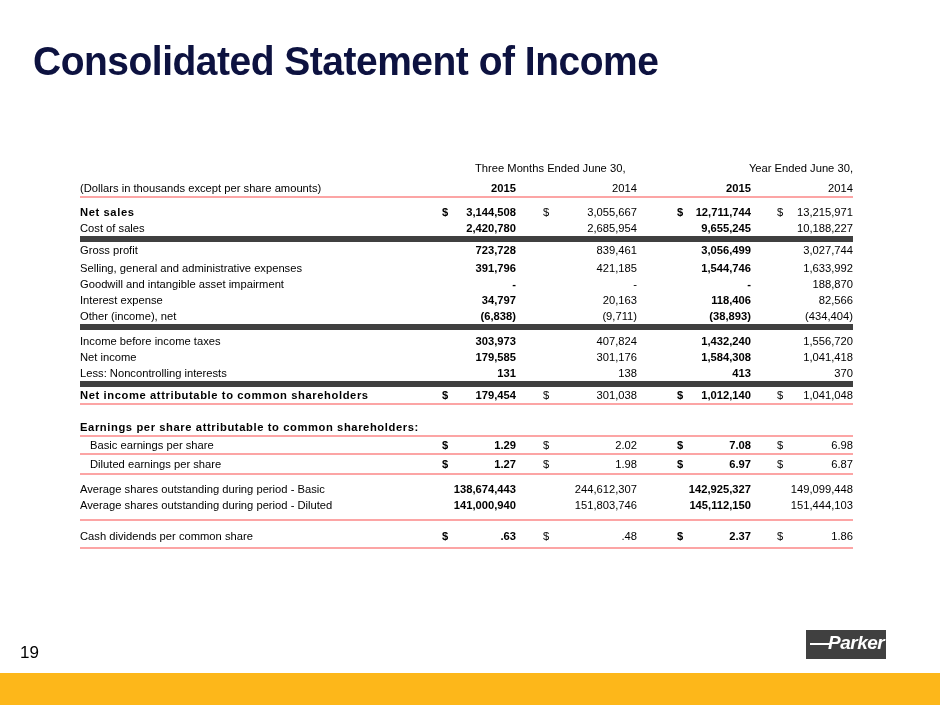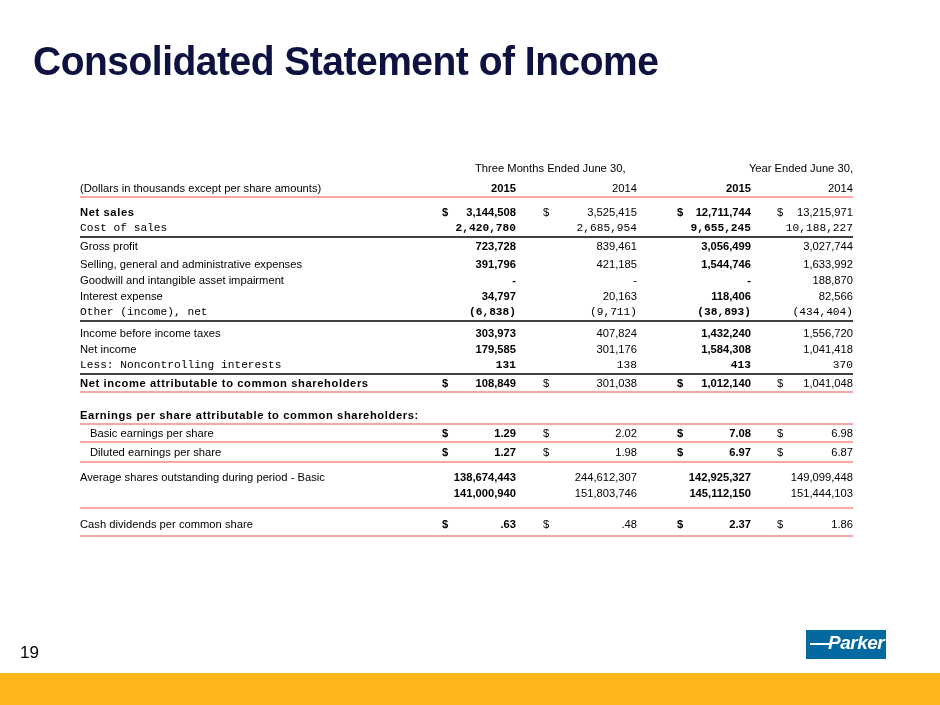--- a/index.html
+++ b/index.html
@@ -22,32 +22,32 @@
     .row .cell { position: absolute; text-align: right; white-space: nowrap; }
     .row .dollar { position: absolute; white-space: nowrap; }
     .b { font-weight: bold; }
     .bl { font-weight: bold; letter-spacing: 0.6px; }
     .indent { padding-left: 10px; }
     
     .d1 { left: 362px; } .c1 { right: 337px; }
     .d2 { left: 463px; } .c2 { right: 216px; }
     .d3 { left: 597px; } .c3 { right: 102px; }
     .d4 { left: 697px; } .c4 { right: 0px; }
-    .line-thin { border-bottom: 2px solid #404040; font-family: Liberation Mono, monospace; }
+    .line-thin { border-bottom: 6px solid #404040; }
     .line-thick { border-bottom: 2px solid #fca5a5; }
     .gap4 { height: 4px; }
     .gap6 { height: 6px; }
     .gap14 { height: 14px; }
     .hdr-group { position: absolute; white-space: nowrap; }
     .page-num {
       position: absolute; left: 20px; top: 643px; font-size: 17px; color: #000;
     }
     .logo {
       position: absolute; left: 806px; top: 630px; width: 80px; height: 29px;
-      background: #0369a1; overflow: hidden;
+      background: #404040; overflow: hidden;
     }
     .logo .bar { position: absolute; left: 4px; top: 13px; width: 20px; height: 2px; background: #fff; }
     .logo .txt {
       position: absolute; left: 22px; top: 2px; color: #fff; font-weight: bold;
       font-size: 19px; font-style: italic; letter-spacing: -0.5px;
     }
     .footer-bar {
       position: absolute; left: 0; top: 673px; width: 940px; height: 32px; background: #fdb71a;
     }
   </style>
@@ -70,21 +70,21 @@
     <span class="cell c3 b">2015</span>
     <span class="cell c4">2014</span>
   </div>
   <div class="gap6"></div>
 
   <div class="row">
     <span class="lbl bl">Net sales</span>
     <span class="dollar d1 b">$</span>
     <span class="cell c1 b">3,144,508</span>
     <span class="dollar d2">$</span>
-    <span class="cell c2">3,525,415</span>
+    <span class="cell c2">3,055,667</span>
     <span class="dollar d3 b">$</span>
     <span class="cell c3 b">12,711,744</span>
     <span class="dollar d4">$</span>
     <span class="cell c4">13,215,971</span>
   </div>
 
   <div class="row line-thin">
     <span class="lbl">Cost of sales</span>
     <span class="cell c1 b">2,420,780</span>
     <span class="cell c2">2,685,954</span>
@@ -155,21 +155,21 @@
     <span class="lbl">Less:  Noncontrolling interests</span>
     <span class="cell c1 b">131</span>
     <span class="cell c2">138</span>
     <span class="cell c3 b">413</span>
     <span class="cell c4">370</span>
   </div>
 
   <div class="row line-thick">
     <span class="lbl bl">Net income attributable to common shareholders</span>
     <span class="dollar d1 b">$</span>
-    <span class="cell c1 b">108,849</span>
+    <span class="cell c1 b">179,454</span>
     <span class="dollar d2">$</span>
     <span class="cell c2">301,038</span>
     <span class="dollar d3 b">$</span>
     <span class="cell c3 b">1,012,140</span>
     <span class="dollar d4">$</span>
     <span class="cell c4">1,041,048</span>
   </div>
   <div class="gap14"></div>
 
   <div class="row line-thick">
@@ -203,20 +203,21 @@
 
   <div class="row">
     <span class="lbl">Average shares outstanding during period - Basic</span>
     <span class="cell c1 b">138,674,443</span>
     <span class="cell c2">244,612,307</span>
     <span class="cell c3 b">142,925,327</span>
     <span class="cell c4">149,099,448</span>
   </div>
 
   <div class="row">
+    <span class="lbl">Average shares outstanding during period - Diluted</span>
     <span class="cell c1 b">141,000,940</span>
     <span class="cell c2">151,803,746</span>
     <span class="cell c3 b">145,112,150</span>
     <span class="cell c4">151,444,103</span>
   </div>
   <div class="line-thick" style="height:6px"></div>
   <div class="gap6"></div>
 
   <div class="row line-thick" style="height:20px;line-height:18px;">
     <span class="lbl">Cash dividends per common share</span>

